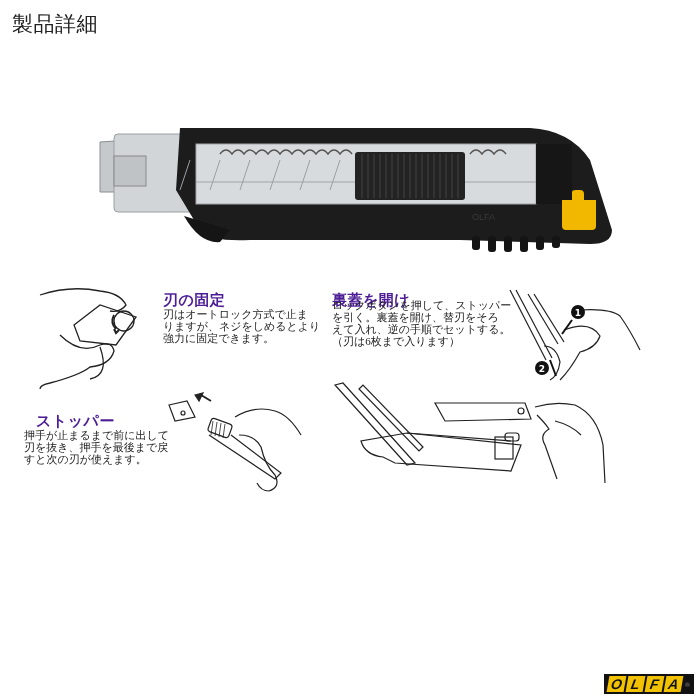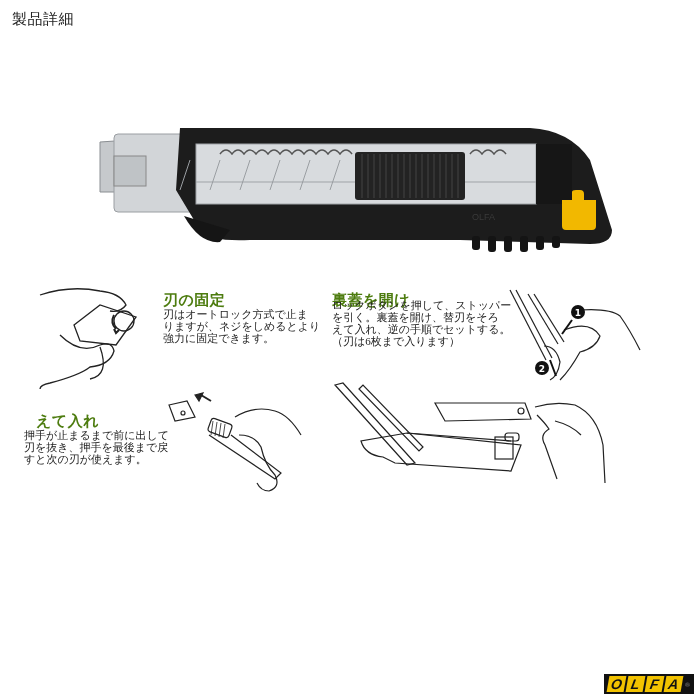--- a/index.html
+++ b/index.html
@@ -1,20 +1,20 @@
 <!DOCTYPE html>
 <html><head>
 <meta charset="utf-8">
 <style>
   html, body { margin:0; padding:0; background:#ffffff; }
   body { width:700px; height:700px; position:relative; overflow:hidden;
          font-family:"DejaVu Sans", "Liberation Sans", sans-serif; color:#1a1a1a; }
   .abs { position:absolute; }
-  .page-title { left:12px; top:10px; font-size:15px; letter-spacing:0.5px; color:#222; }
-  .sec-title { font-size:15px; font-weight:bold; color:#4d7c0f; letter-spacing:0.5px; }
+  .page-title { left:12px; top:10px; font-size:21px; letter-spacing:0.5px; color:#222; }
+  .sec-title { font-size:15px; font-weight:bold; color:#4c1d95; letter-spacing:0.5px; }
   .sec-body { font-size:11px; line-height:12px; color:#222; white-space:pre-line; }
   .logo { right:6px; bottom:6px; width:90px; height:20px; background:#111;
           display:flex; align-items:center; justify-content:center; gap:2px; }
   .logo span.letter { background:#f2c200; color:#111; font-weight:bold; font-style:italic;
           font-size:14px; width:17px; height:16px; display:flex; align-items:center;
           justify-content:center; transform:skewX(-10deg); font-family:"Liberation Sans", sans-serif; }
   .logo .reg { color:#888; font-size:6px; margin-left:1px; }
   svg { position:absolute; overflow:visible; }
 </style>
 </head>
@@ -93,21 +93,21 @@
     <path d="M74,44 l2,4 l3,-3" stroke-width="2"></path>
     <path d="M20,50 Q40,70 60,60 Q72,56 74,66 Q70,80 50,82 Q40,90 10,98 Q0,100 0,104"></path>
     <path d="M60,62 Q70,90 50,94"></path>
   </g>
 </svg>
 <div class="abs sec-title" style="left:163px;top:291px;">刃の固定</div>
 <div class="abs sec-body" style="left:163px;top:309px;">刃はオートロック方式で止ま
 りますが、ネジをしめるとより
 強力に固定できます。</div>
 
-<div class="abs sec-title" style="left:36px;top:412px;">えて入れ</div>
+<div class="abs sec-title" style="left:36px;top:412px;">ストッパー</div>
 <div class="abs sec-body" style="left:24px;top:430px;">押手が止まるまで前に出して
 刃を抜き、押手を最後まで戻
 すと次の刃が使えます。</div>
 <svg style="left:165px;top:395px;width:140px;height:100px;" viewBox="0 0 140 100">
   <g fill="none" stroke="#222" stroke-width="1.2">
     <polygon points="4,10 22,6 30,22 10,26"></polygon>
     <circle cx="18" cy="18" r="2"></circle>
     <line x1="36" y1="0" x2="46" y2="6" stroke-width="2"></line>
     <polygon points="30,0 38,-2 34,6" fill="#222"></polygon>
     <rect x="44" y="26" width="22" height="14" rx="3" transform="rotate(20 55 33)"></rect>

